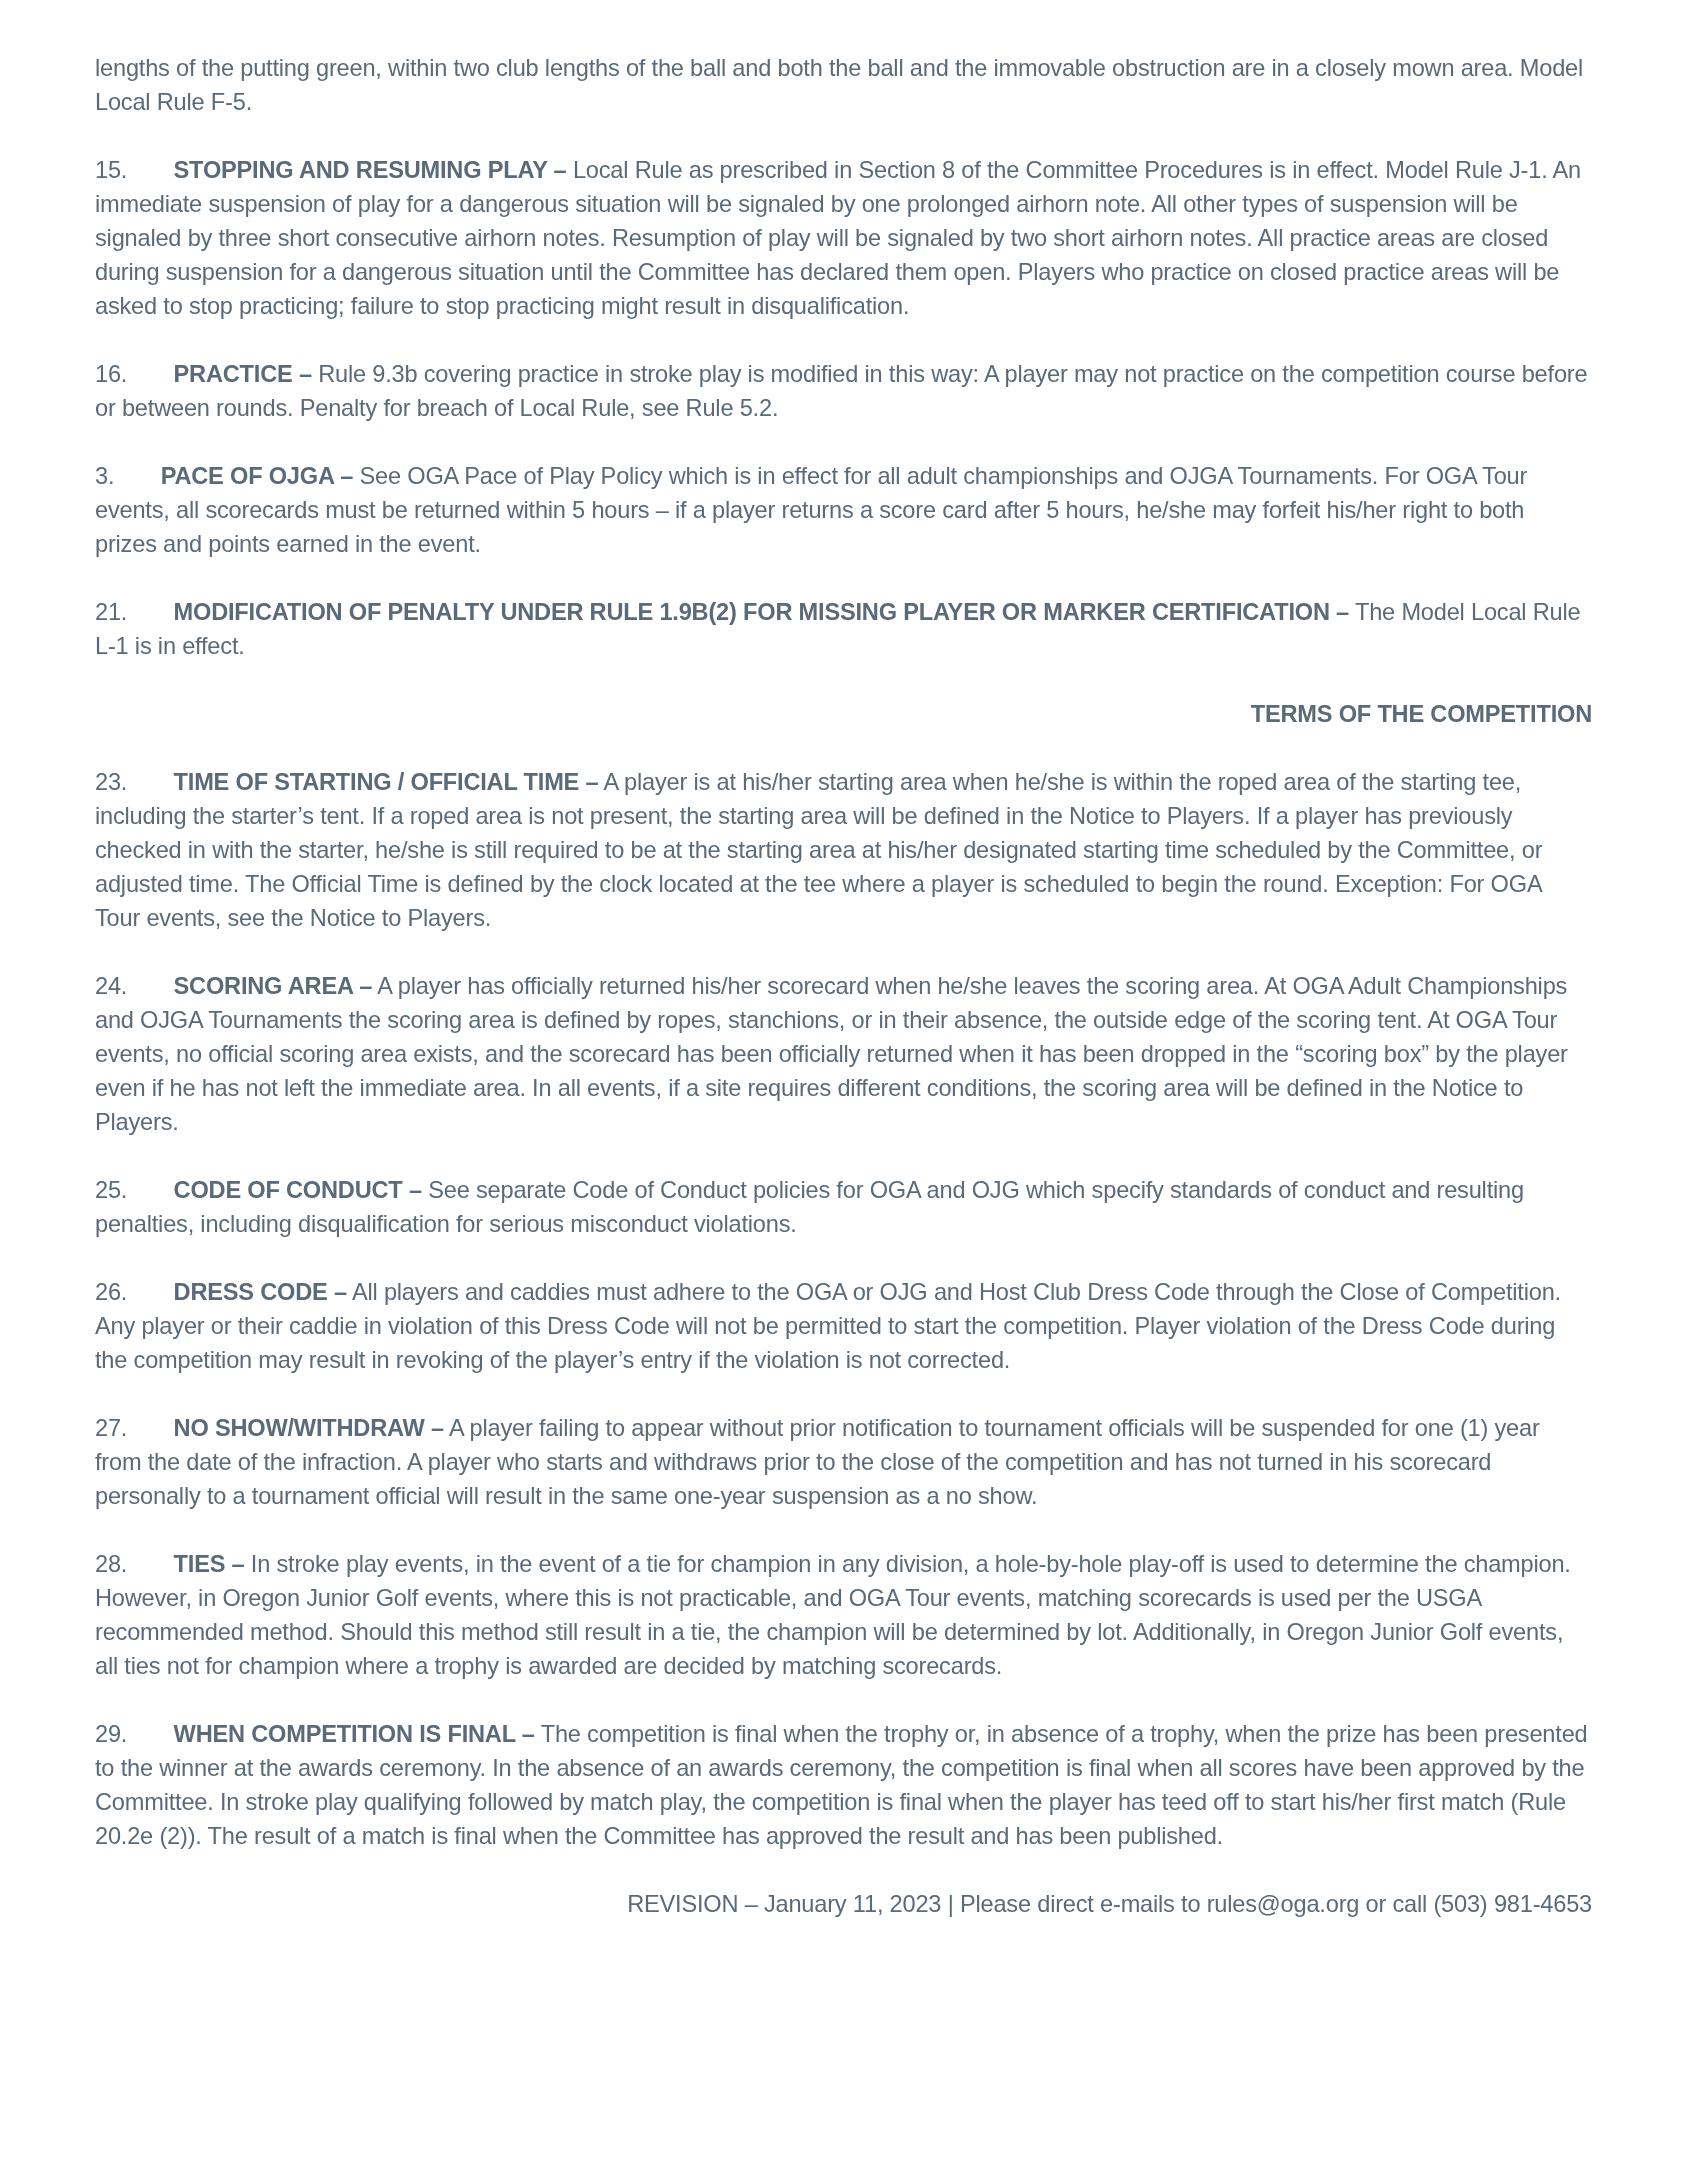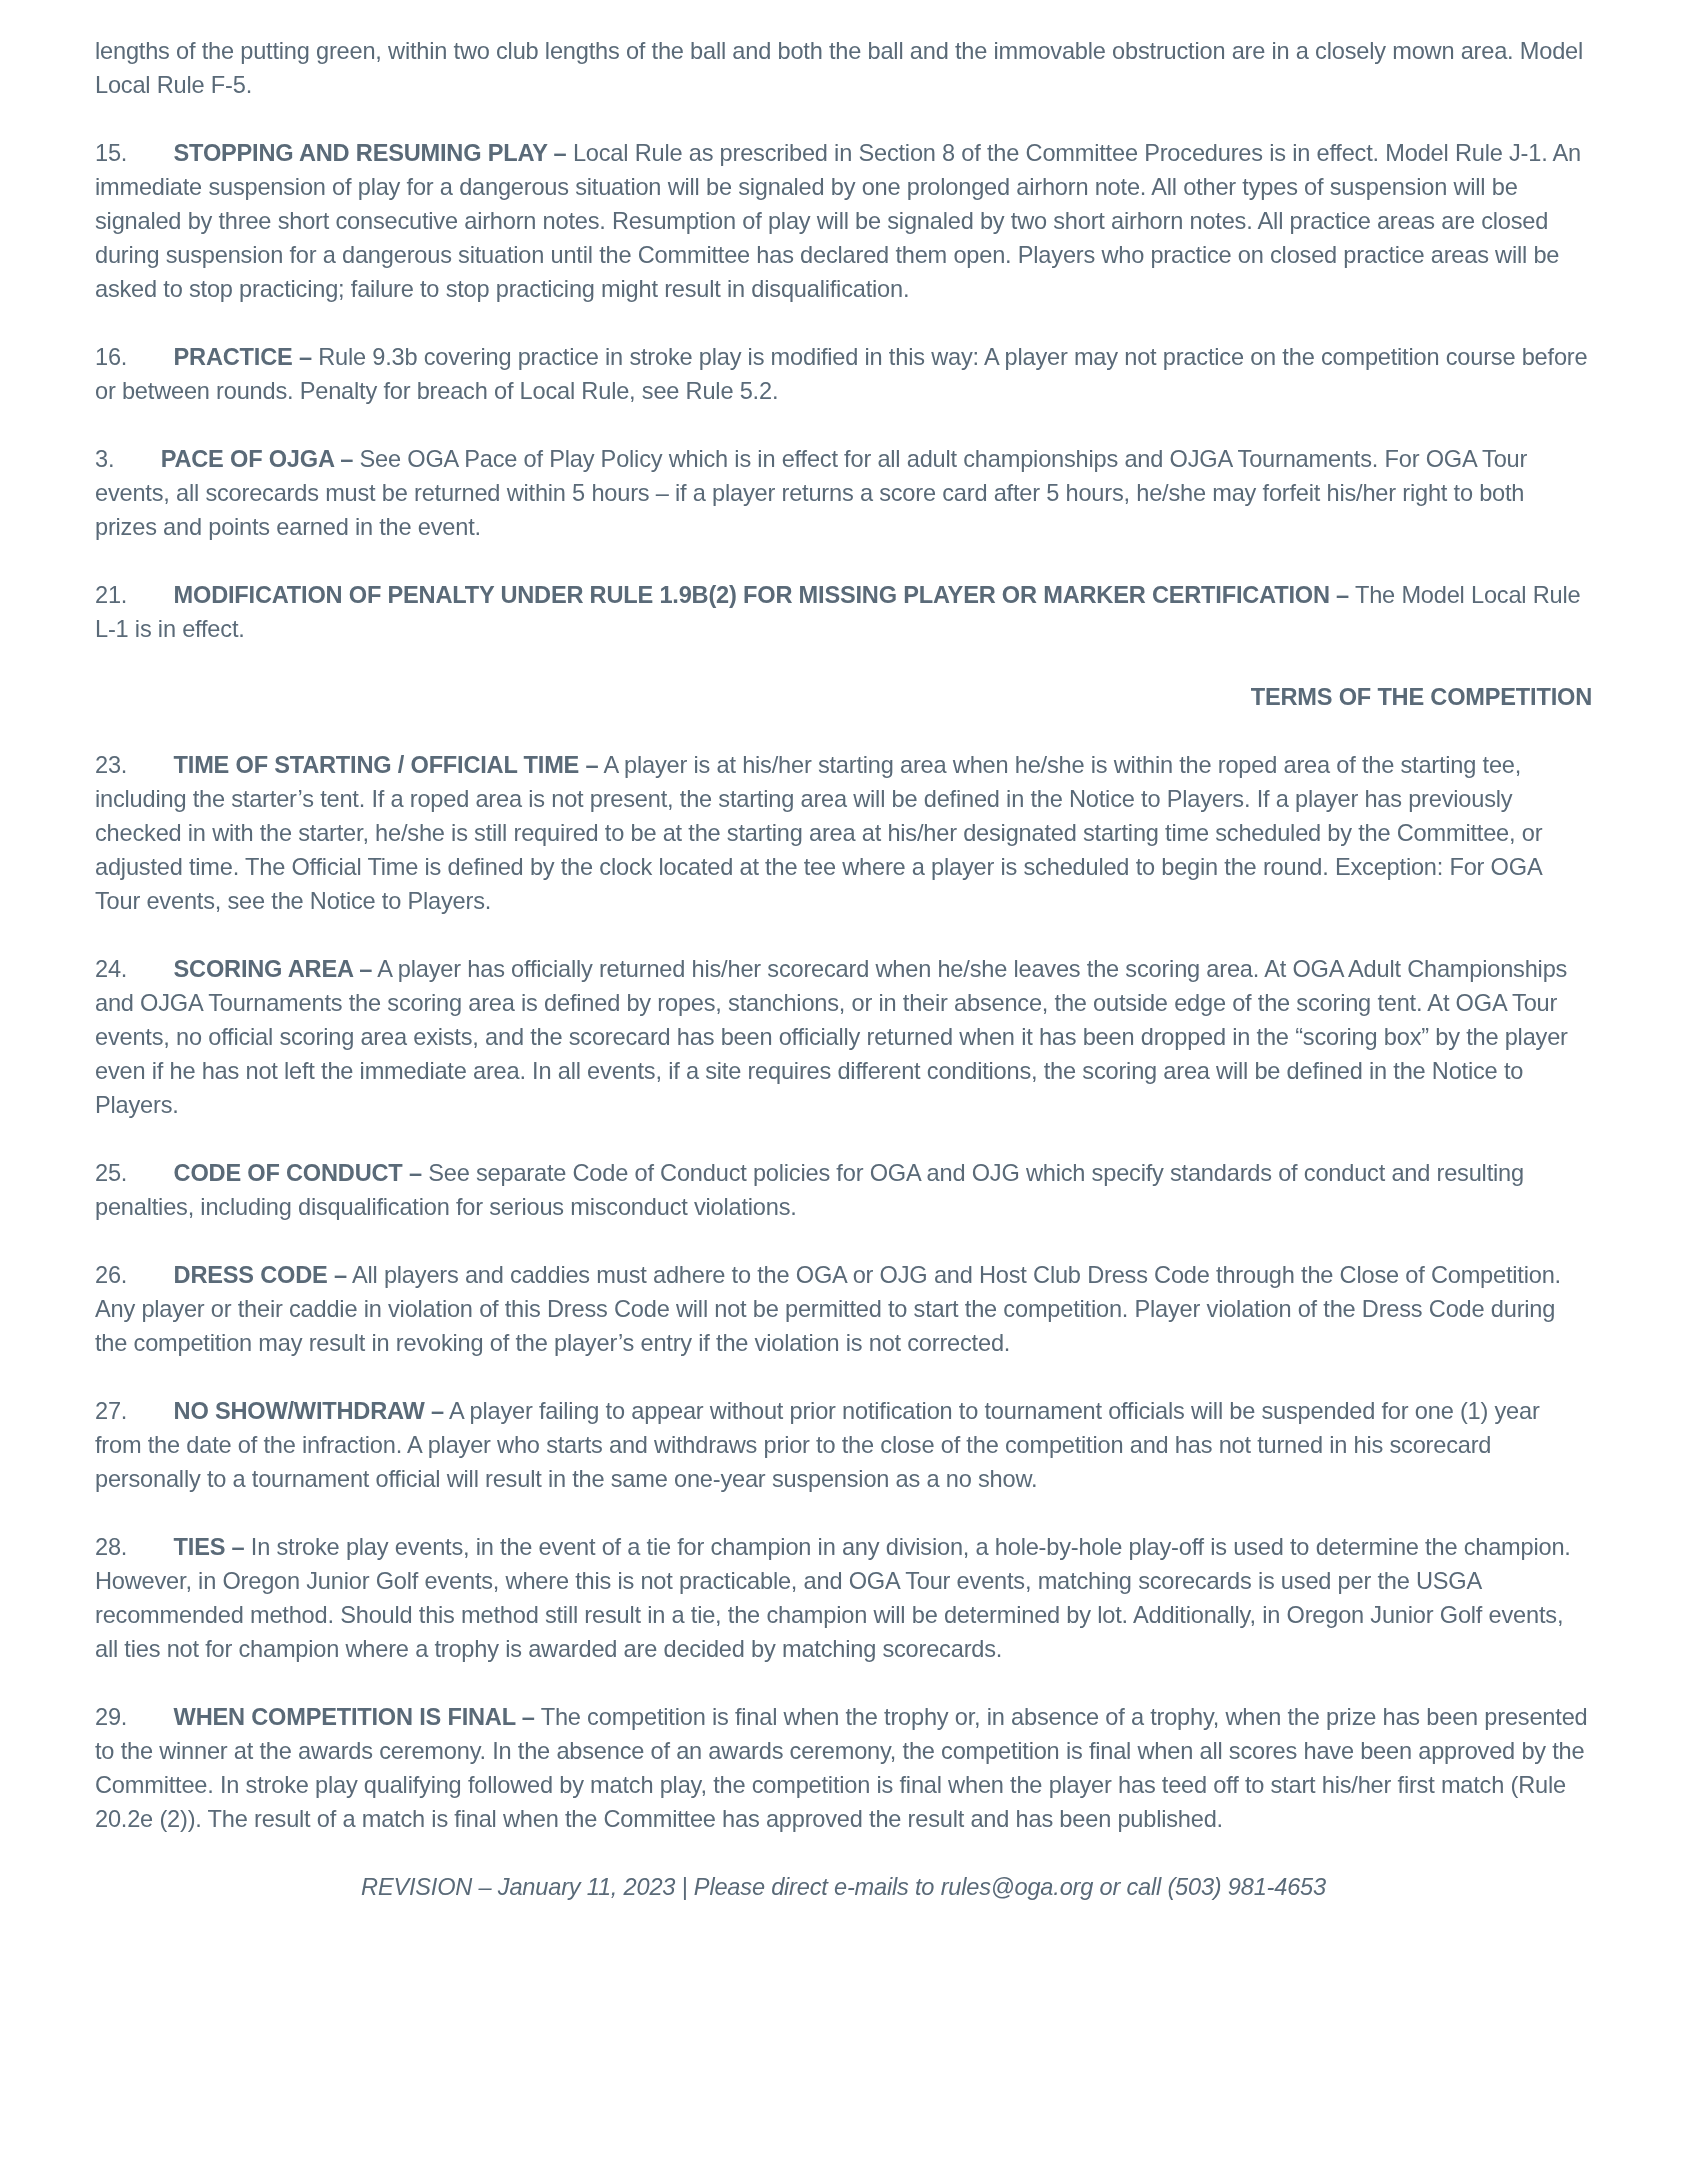--- a/index.html
+++ b/index.html
@@ -4,21 +4,21 @@
 <style>
   html, body {
     margin: 0;
     padding: 0;
     background: #ffffff;
   }
   .page {
     width: 1687px;
     height: 2183px;
     box-sizing: border-box;
-    padding: 34px 95px 0 95px;
+    padding: 51px 95px 0 95px;
     background: #ffffff;
     font-family: "Liberation Sans", sans-serif;
     font-size: 23.6px;
     line-height: 34px;
     letter-spacing: -0.2px;
     color: #5a6a78;
     overflow: hidden;
   }
   .para {
     margin: 0 0 34px 0;
@@ -26,23 +26,22 @@
   .para strong {
     font-weight: bold;
     margin-left: 40px;
   }
   .terms-heading {
     font-weight: bold;
     text-align: right;
     margin: 0 0 34px 0;
   }
   .footer {
-    text-align: center;
+    text-align: right;
     margin: 18.6px 0 0 0;
-    font-style: italic;
   }
 </style>
 </head>
 <body>
 
 <div class="page">
 
   <p class="para"><span>lengths of the putting green, within two club lengths of the ball and both the ball and the immovable obstruction are in a closely mown area. Model Local Rule F-5.</span></p>
 
   <p class="para"><span>15.</span> <strong>STOPPING AND RESUMING PLAY –</strong> <span>Local Rule as prescribed in Section 8 of the Committee Procedures is in effect. Model Rule J-1. An immediate suspension of play for a dangerous situation will be signaled by one prolonged airhorn note. All other types of suspension will be signaled by three short consecutive airhorn notes. Resumption of play will be signaled by two short airhorn notes. All practice areas are closed during suspension for a dangerous situation until the Committee has declared them open. Players who practice on closed practice areas will be asked to stop practicing; failure to stop practicing might result in disqualification.</span></p>

